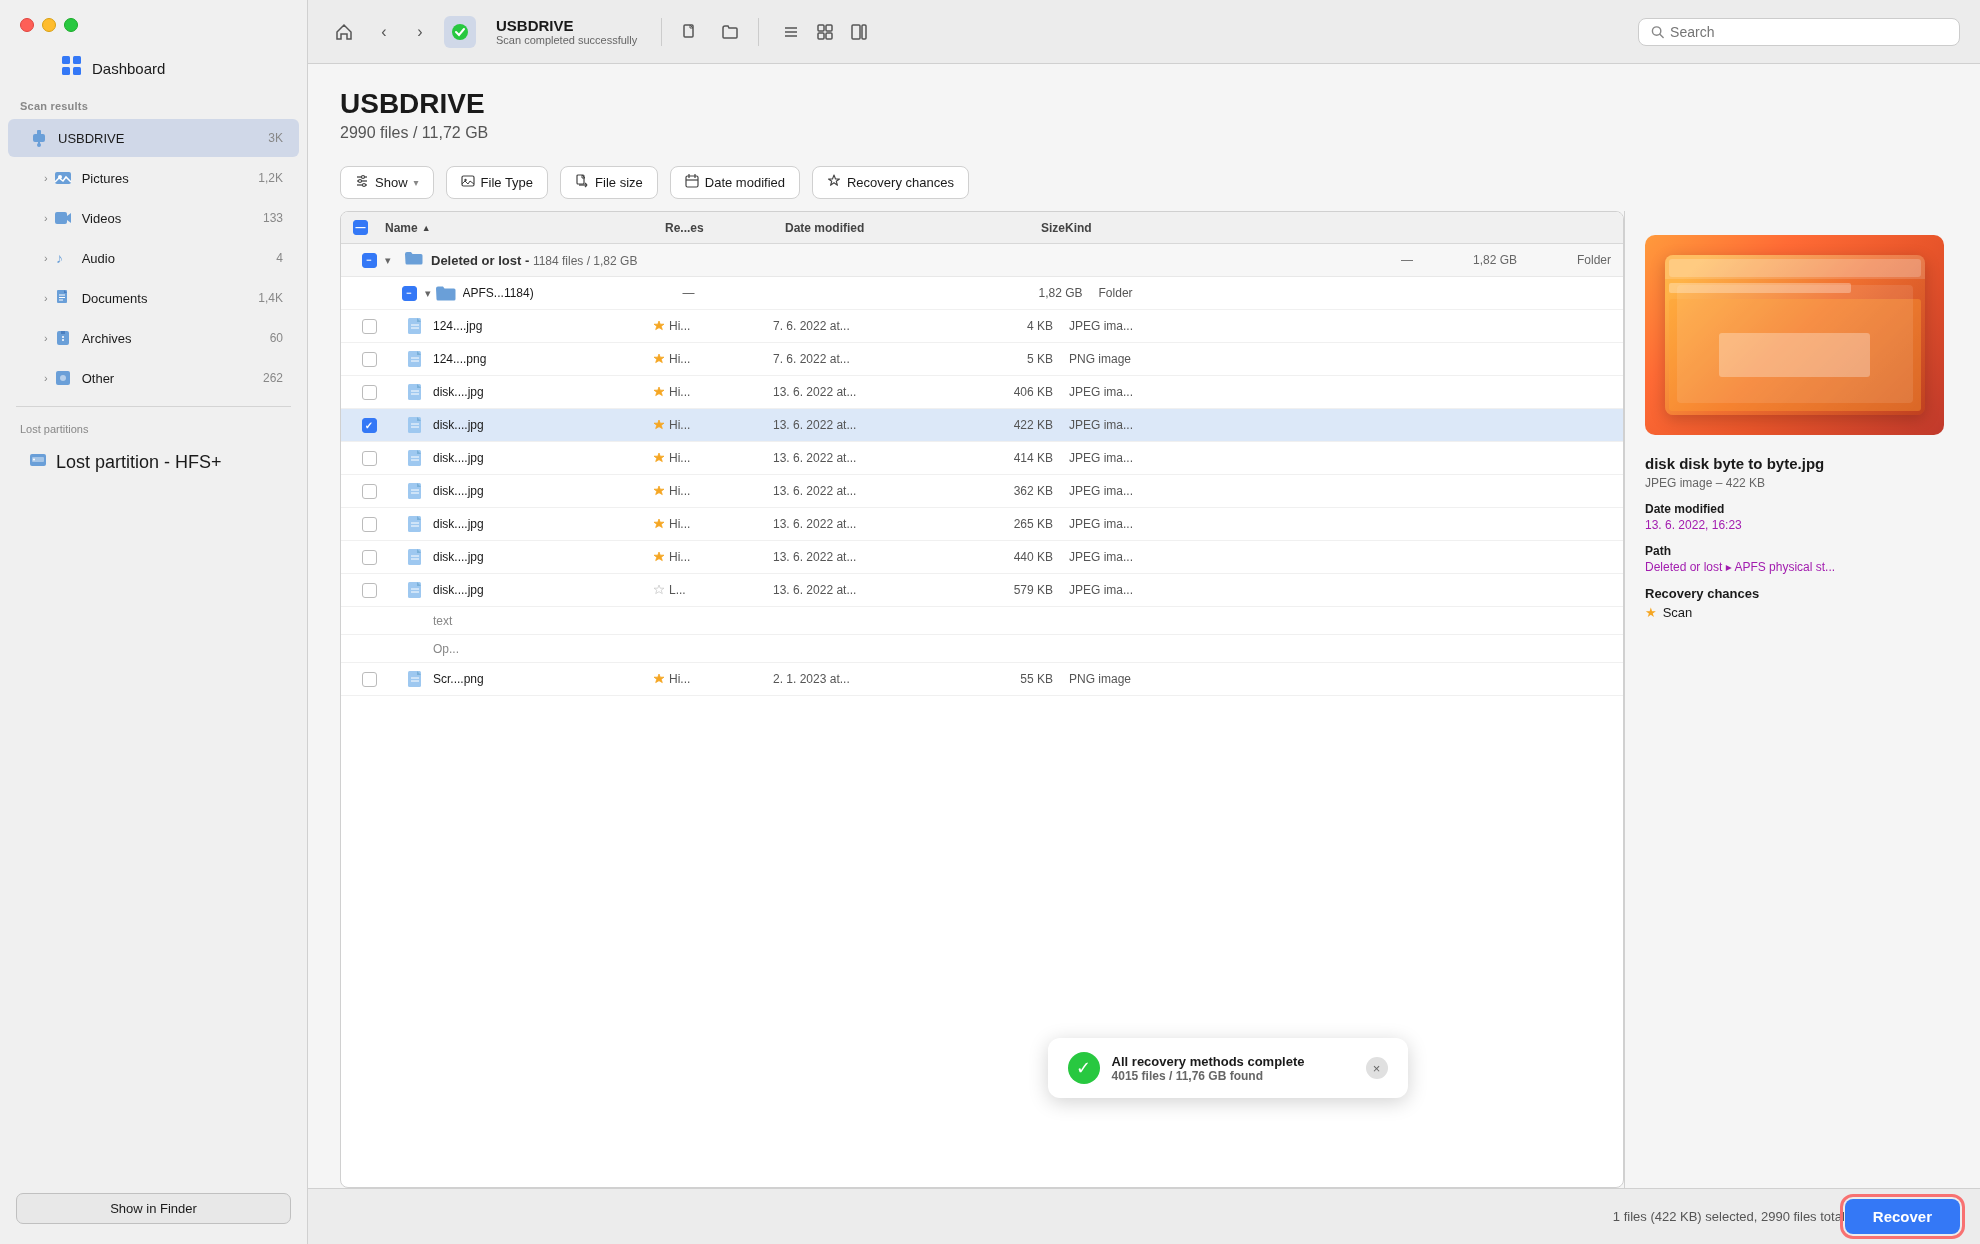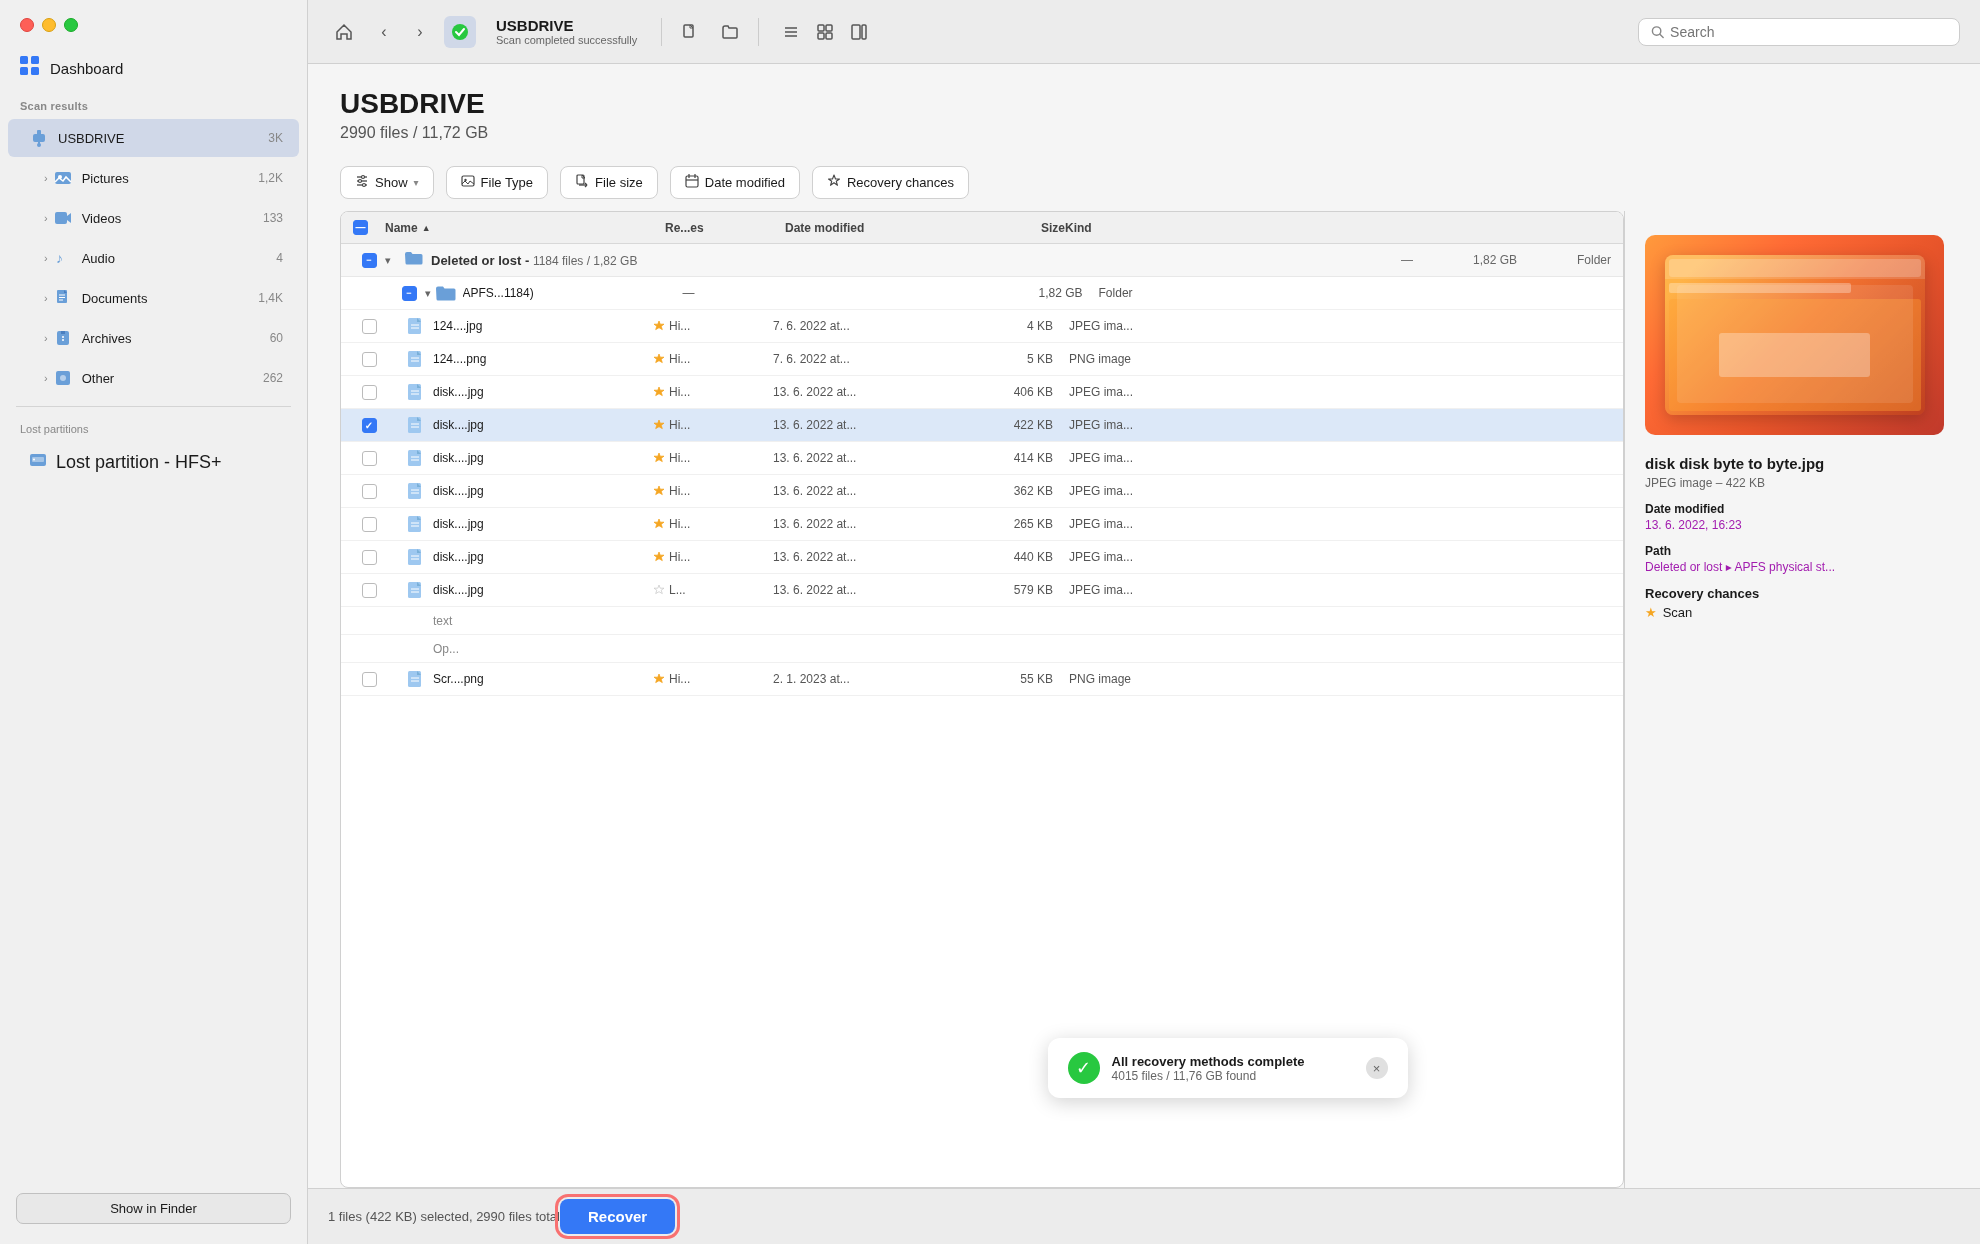--- a/index.html
+++ b/index.html
@@ -18,21 +18,21 @@
     .traffic-lights {
       display: flex; align-items: center; gap: 8px; padding: 18px 20px 14px 20px;
     }
     .tl { width: 14px; height: 14px; border-radius: 50%; }
     .tl-red { background: #fe5f57; border: 1px solid #e0443e; }
     .tl-yellow { background: #febc2e; border: 1px solid #d9a012; }
     .tl-green { background: #28c840; border: 1px solid #1aab29; }
 
     .dashboard-btn {
       display: flex; align-items: center; gap: 10px;
-      padding: 10px 20px 16px 20px; cursor: pointer;
+      padding: 10px 20px 16px 20px; cursor: pointer; margin-left: 42px;
     }
     .dashboard-label { font-size: 15px; font-weight: 500; color: #1a1a1a; }
 
     .section-label {
       font-size: 11px; font-weight: 600; color: #888; text-transform: none;
       padding: 4px 20px 6px 20px; letter-spacing: 0.02em;
     }
 
     .scan-item {
       display: flex; align-items: center;
@@ -245,30 +245,30 @@
       min-width: 360px;
       z-index: 100;
     }
     .toast-icon {
       width: 32px; height: 32px; border-radius: 50%; background: #28c840;
       display: flex; align-items: center; justify-content: center;
       color: white; font-size: 18px; flex-shrink: 0;
     }
     .toast-text { flex: 1; }
     .toast-title { font-size: 13px; font-weight: 600; color: #1a1a1a; }
-    .toast-subtitle { font-size: 12px; color: #666; }
+    .toast-subtitle { font-size: 12px; color: #666; font-weight: bold; }
     .toast-close {
       width: 22px; height: 22px; border-radius: 50%; background: #e0e0e0;
       display: flex; align-items: center; justify-content: center;
       color: #666; font-size: 13px; cursor: pointer; flex-shrink: 0;
     }
 
     
     .status-bar {
-      display: flex; align-items: center; justify-content: flex-start;
+      display: flex; align-items: center; justify-content: flex-end;
       padding: 10px 20px;
       background: #ececec; border-top: 1px solid #d0d0d0;
       height: 56px; flex-shrink: 0;
     }
     .status-text { font-size: 13px; color: #555; }
     .recover-btn {
       background: #3478f6; color: white; border: none; border-radius: 8px;
       padding: 9px 28px; font-size: 15px; font-weight: 600; cursor: pointer;
       outline: 3px solid #f87171; outline-offset: 2px;
     }

